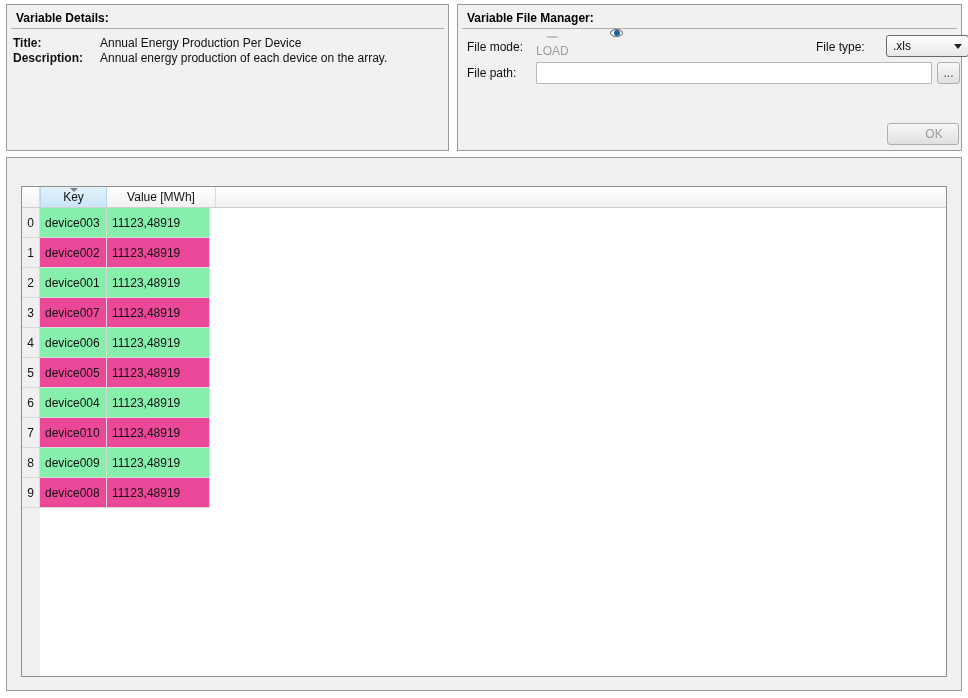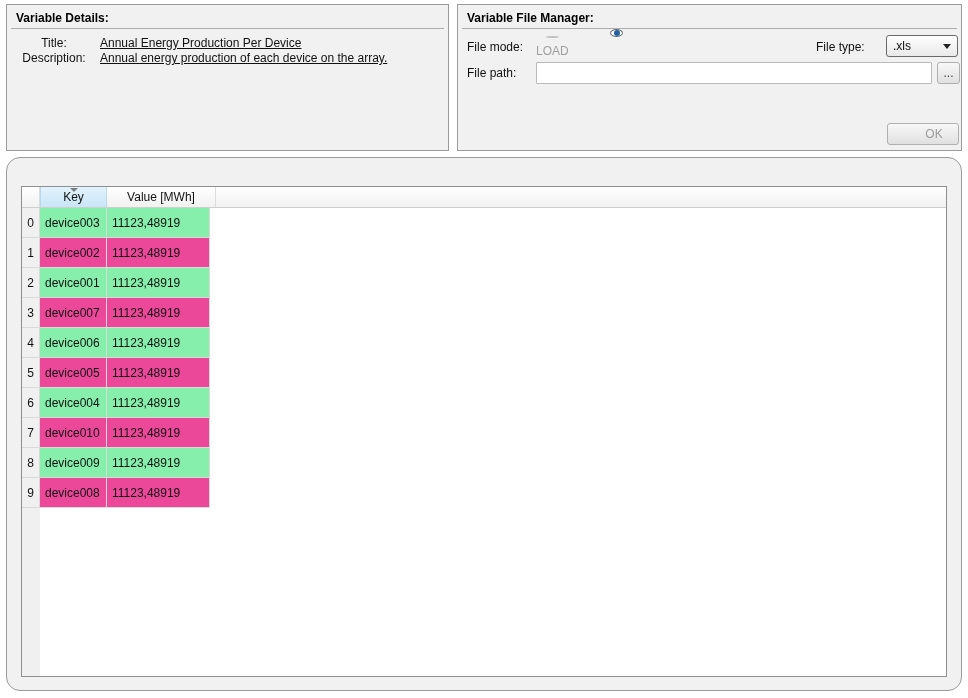--- a/index.html
+++ b/index.html
@@ -6,50 +6,50 @@
   html,body { width:968px; height:698px; background:#ffffff;
     font-family:"Liberation Sans","DejaVu Sans",sans-serif; font-size:12px; color:#111; }
   .panel { position:absolute; background:#f1f1f1; border:1px solid #9a9a9a; }
   .panel-title { position:absolute; left:9px; top:6px; font-weight:bold; color:#000; }
   .rule { position:absolute; left:4px; right:4px; top:23px; border-top:1px solid #adadad; }
 
   
   #panel-details { left:6px; top:4px; width:443px; height:147px; }
   .details-grid { position:absolute; left:6px; top:31px; right:8px;
     display:grid; grid-template-columns:82px auto; column-gap:5px; row-gap:0; }
-  .details-grid .lbl { font-weight:normal; text-align:center; line-height:15px; white-space:nowrap; }
-  .details-grid .val { line-height:15px; white-space:nowrap;text-decoration:underline; }
+  .details-grid .lbl { font-weight:bold; text-align:left; line-height:15px; white-space:nowrap; }
+  .details-grid .val { line-height:15px; white-space:nowrap; }
 
   
   #panel-filemgr { left:457px; top:4px; width:505px; height:147px; }
   .fm-label { position:absolute; line-height:22px; }
   .radio-wrap { position:absolute; display:flex; align-items:center; gap:6px; height:22px;flex-direction:column; }
   .radio { width:13px; height:13px; border-radius:50%; background:#ffffff; border:1px solid #6e6e6e;
     display:inline-flex; align-items:center; justify-content:center; }
   .radio.disabled { border-color:#c0c0c0; background:#f3f3f3; }
   .radio .dot { width:6px; height:6px; border-radius:50%; background:#1f63a5; }
   .radio-label.disabled { color:#9f9f9f; }
-  .combo { position:absolute; left:428px; top:30px; width:72px; height:22px;
+  .combo { position:absolute; left:428px; top:30px; width:83px; height:22px;
     border:1px solid #6a6a6a; border-radius:3px;
     background:linear-gradient(#fefefe,#e9e9e9); display:flex; align-items:center;
     padding:0 6px; cursor:default; }
   .combo .combo-text { flex:1; }
   .combo .arrow-down { width:0; height:0; border-left:4px solid transparent;
     border-right:4px solid transparent; border-top:5px solid #222; }
   .textbox { position:absolute; left:78px; top:57px; width:396px; height:22px;
     border:1px solid #b9b9b9; background:#ffffff; border-radius:1px; padding:0 4px;
     font-family:inherit; font-size:12px; }
   .btn { position:absolute; border:1px solid #b0b0b0; border-radius:3px;
     background:linear-gradient(#f8f8f8,#e0e0e0); display:flex; align-items:center;
     justify-content:center; font-size:12px; color:#444; }
   #browse-btn { left:479px; top:57px; width:23px; height:22px; }
   #ok-btn { left:429px; top:118px; width:72px; height:22px; color:#9b9b9b;padding-left:22px; }
 
   
-  #panel-table { left:6px; top:157px; width:956px; height:534px;border-radius:14px; }
+  #panel-table { left:6px; top:157px; width:956px; height:534px; }
   .table-viewport { position:absolute; left:14px; top:28px; width:926px; height:491px;
     background:#ffffff; border:1px solid #8f8f8f; overflow:hidden; }
   .thead { position:absolute; left:0; top:0; right:0; height:21px; display:flex;
     background:linear-gradient(#ffffff,#f1f1f1); border-bottom:1px solid #cfcfcf; }
   .th { display:flex; align-items:center; justify-content:center; height:100%;
     border-right:1px solid #dcdcdc; position:relative; cursor:default; }
   .th-corner { width:18px; }
   .th-key { width:67px; background:linear-gradient(#e2f2fc,#c9e6f7);
     border-left:1px solid #b5daef; border-right:1px solid #b5daef; }
   .th-value { width:109px; }

